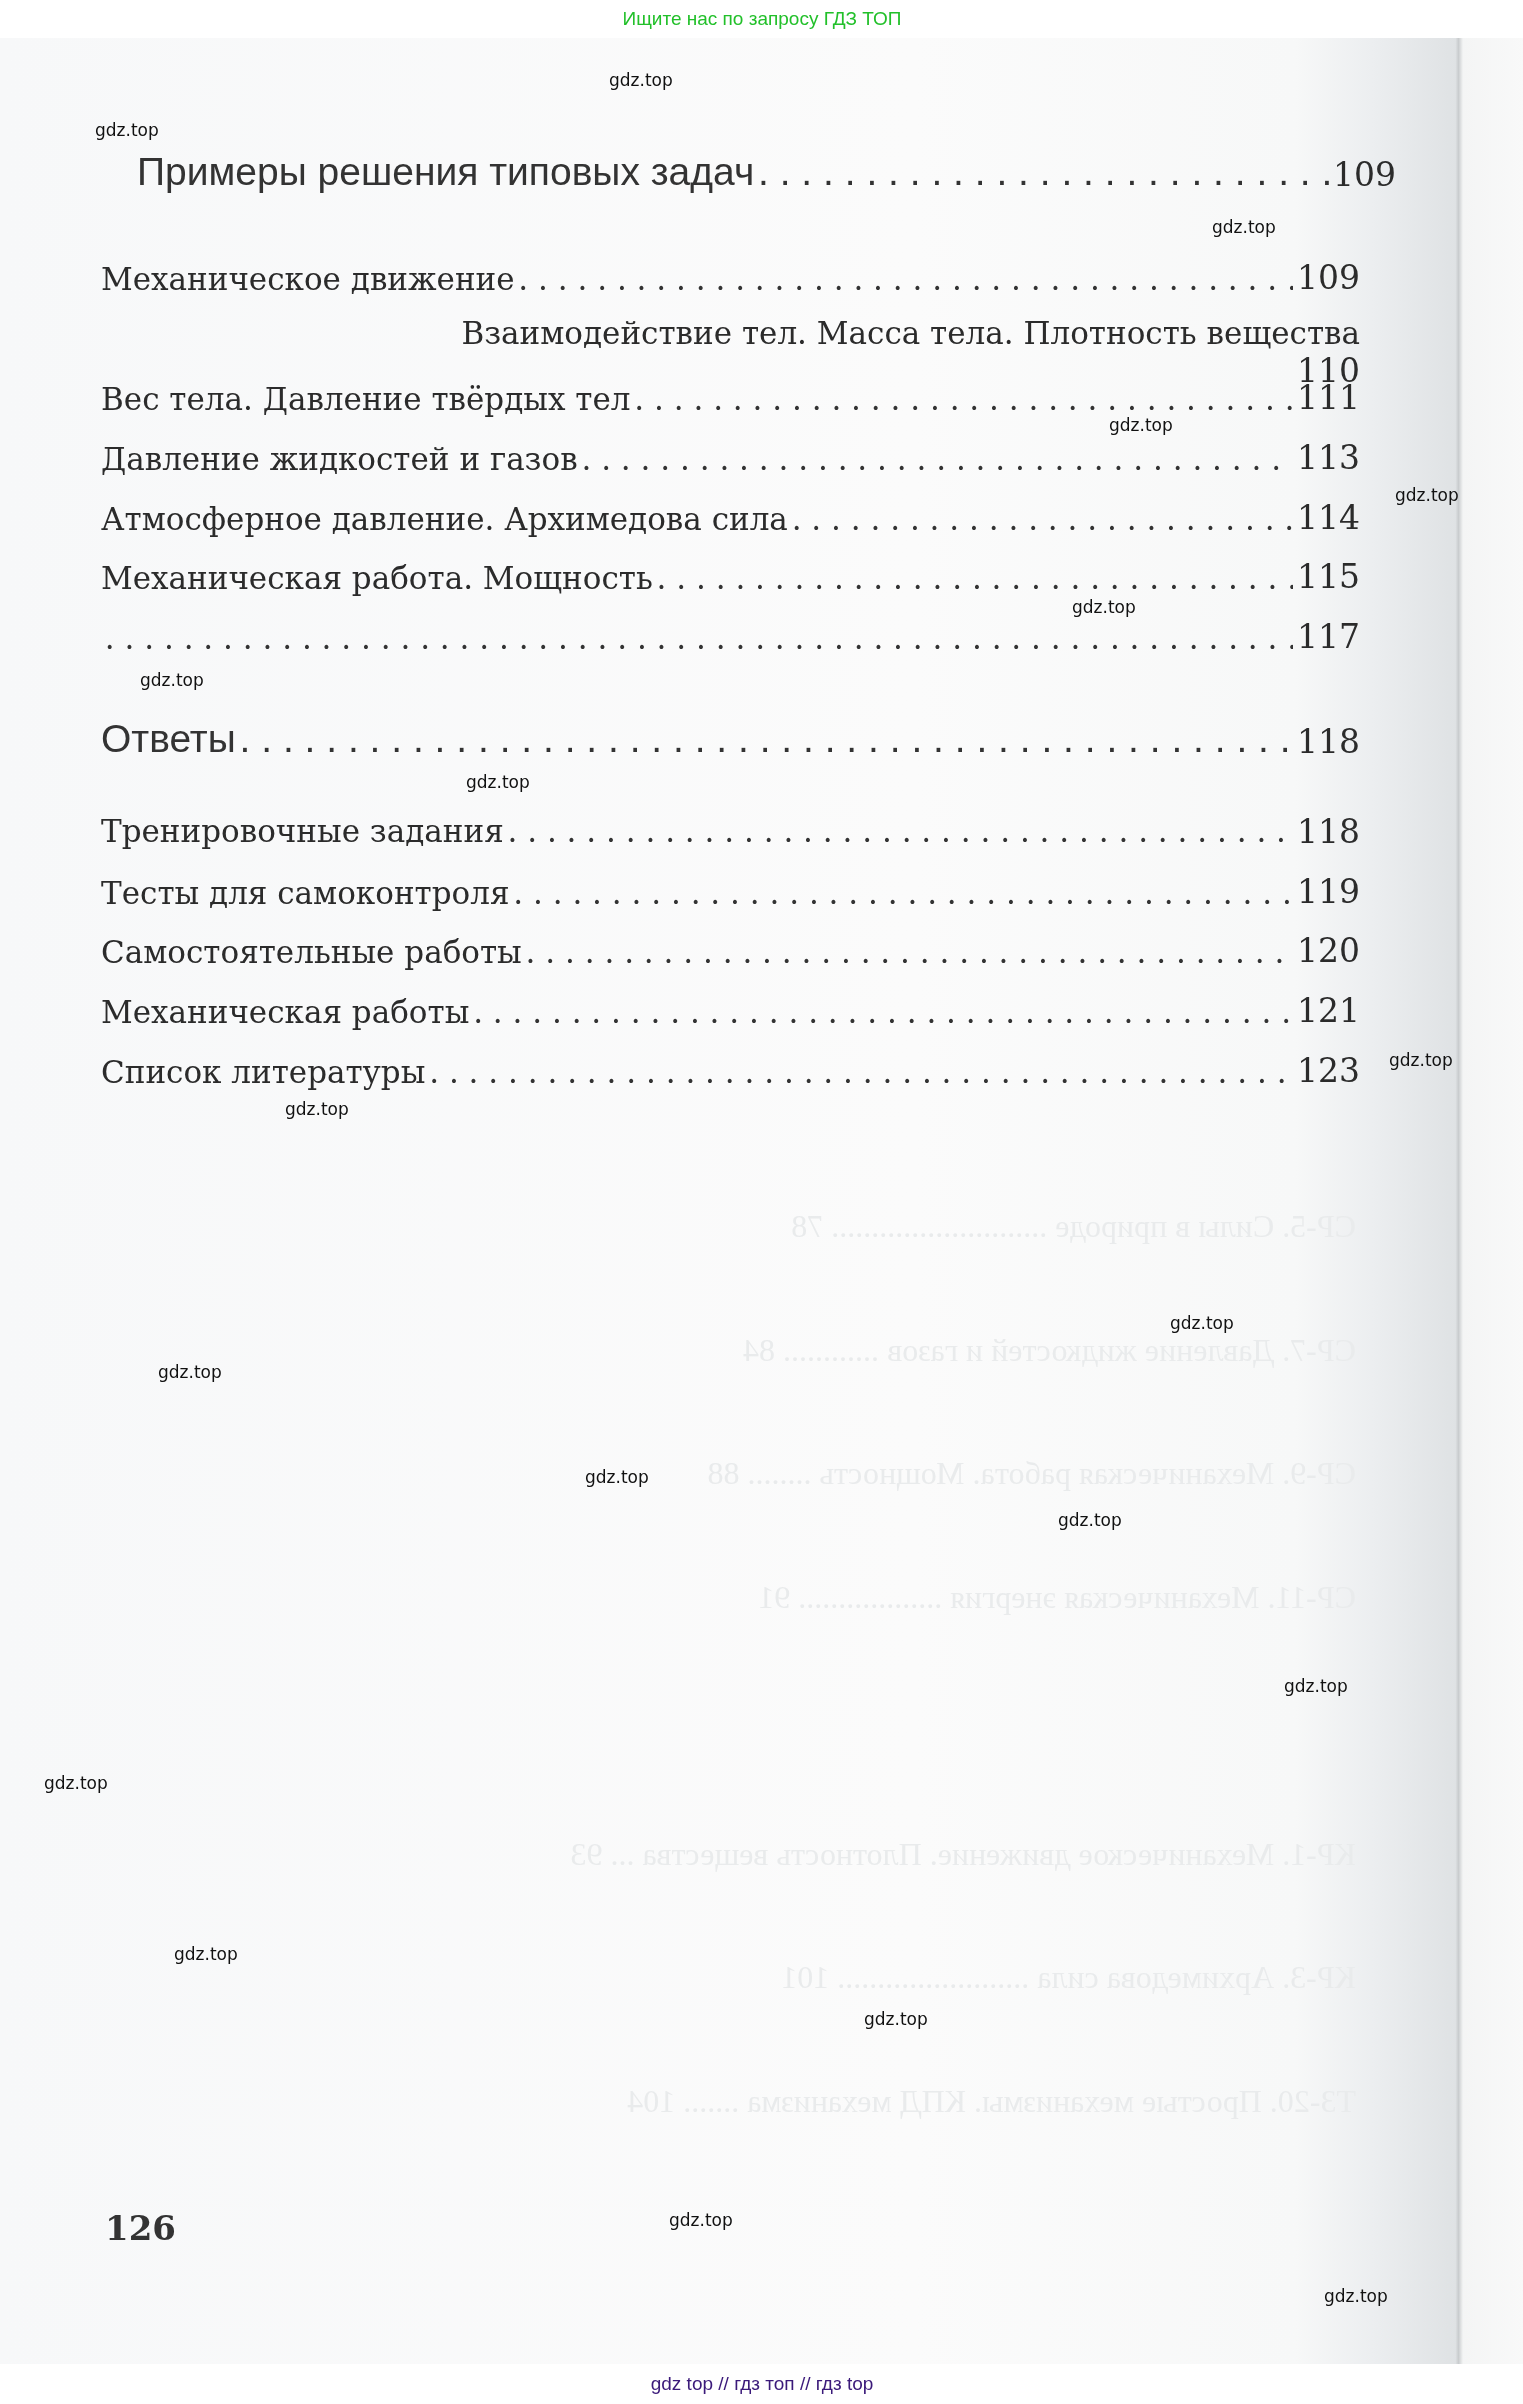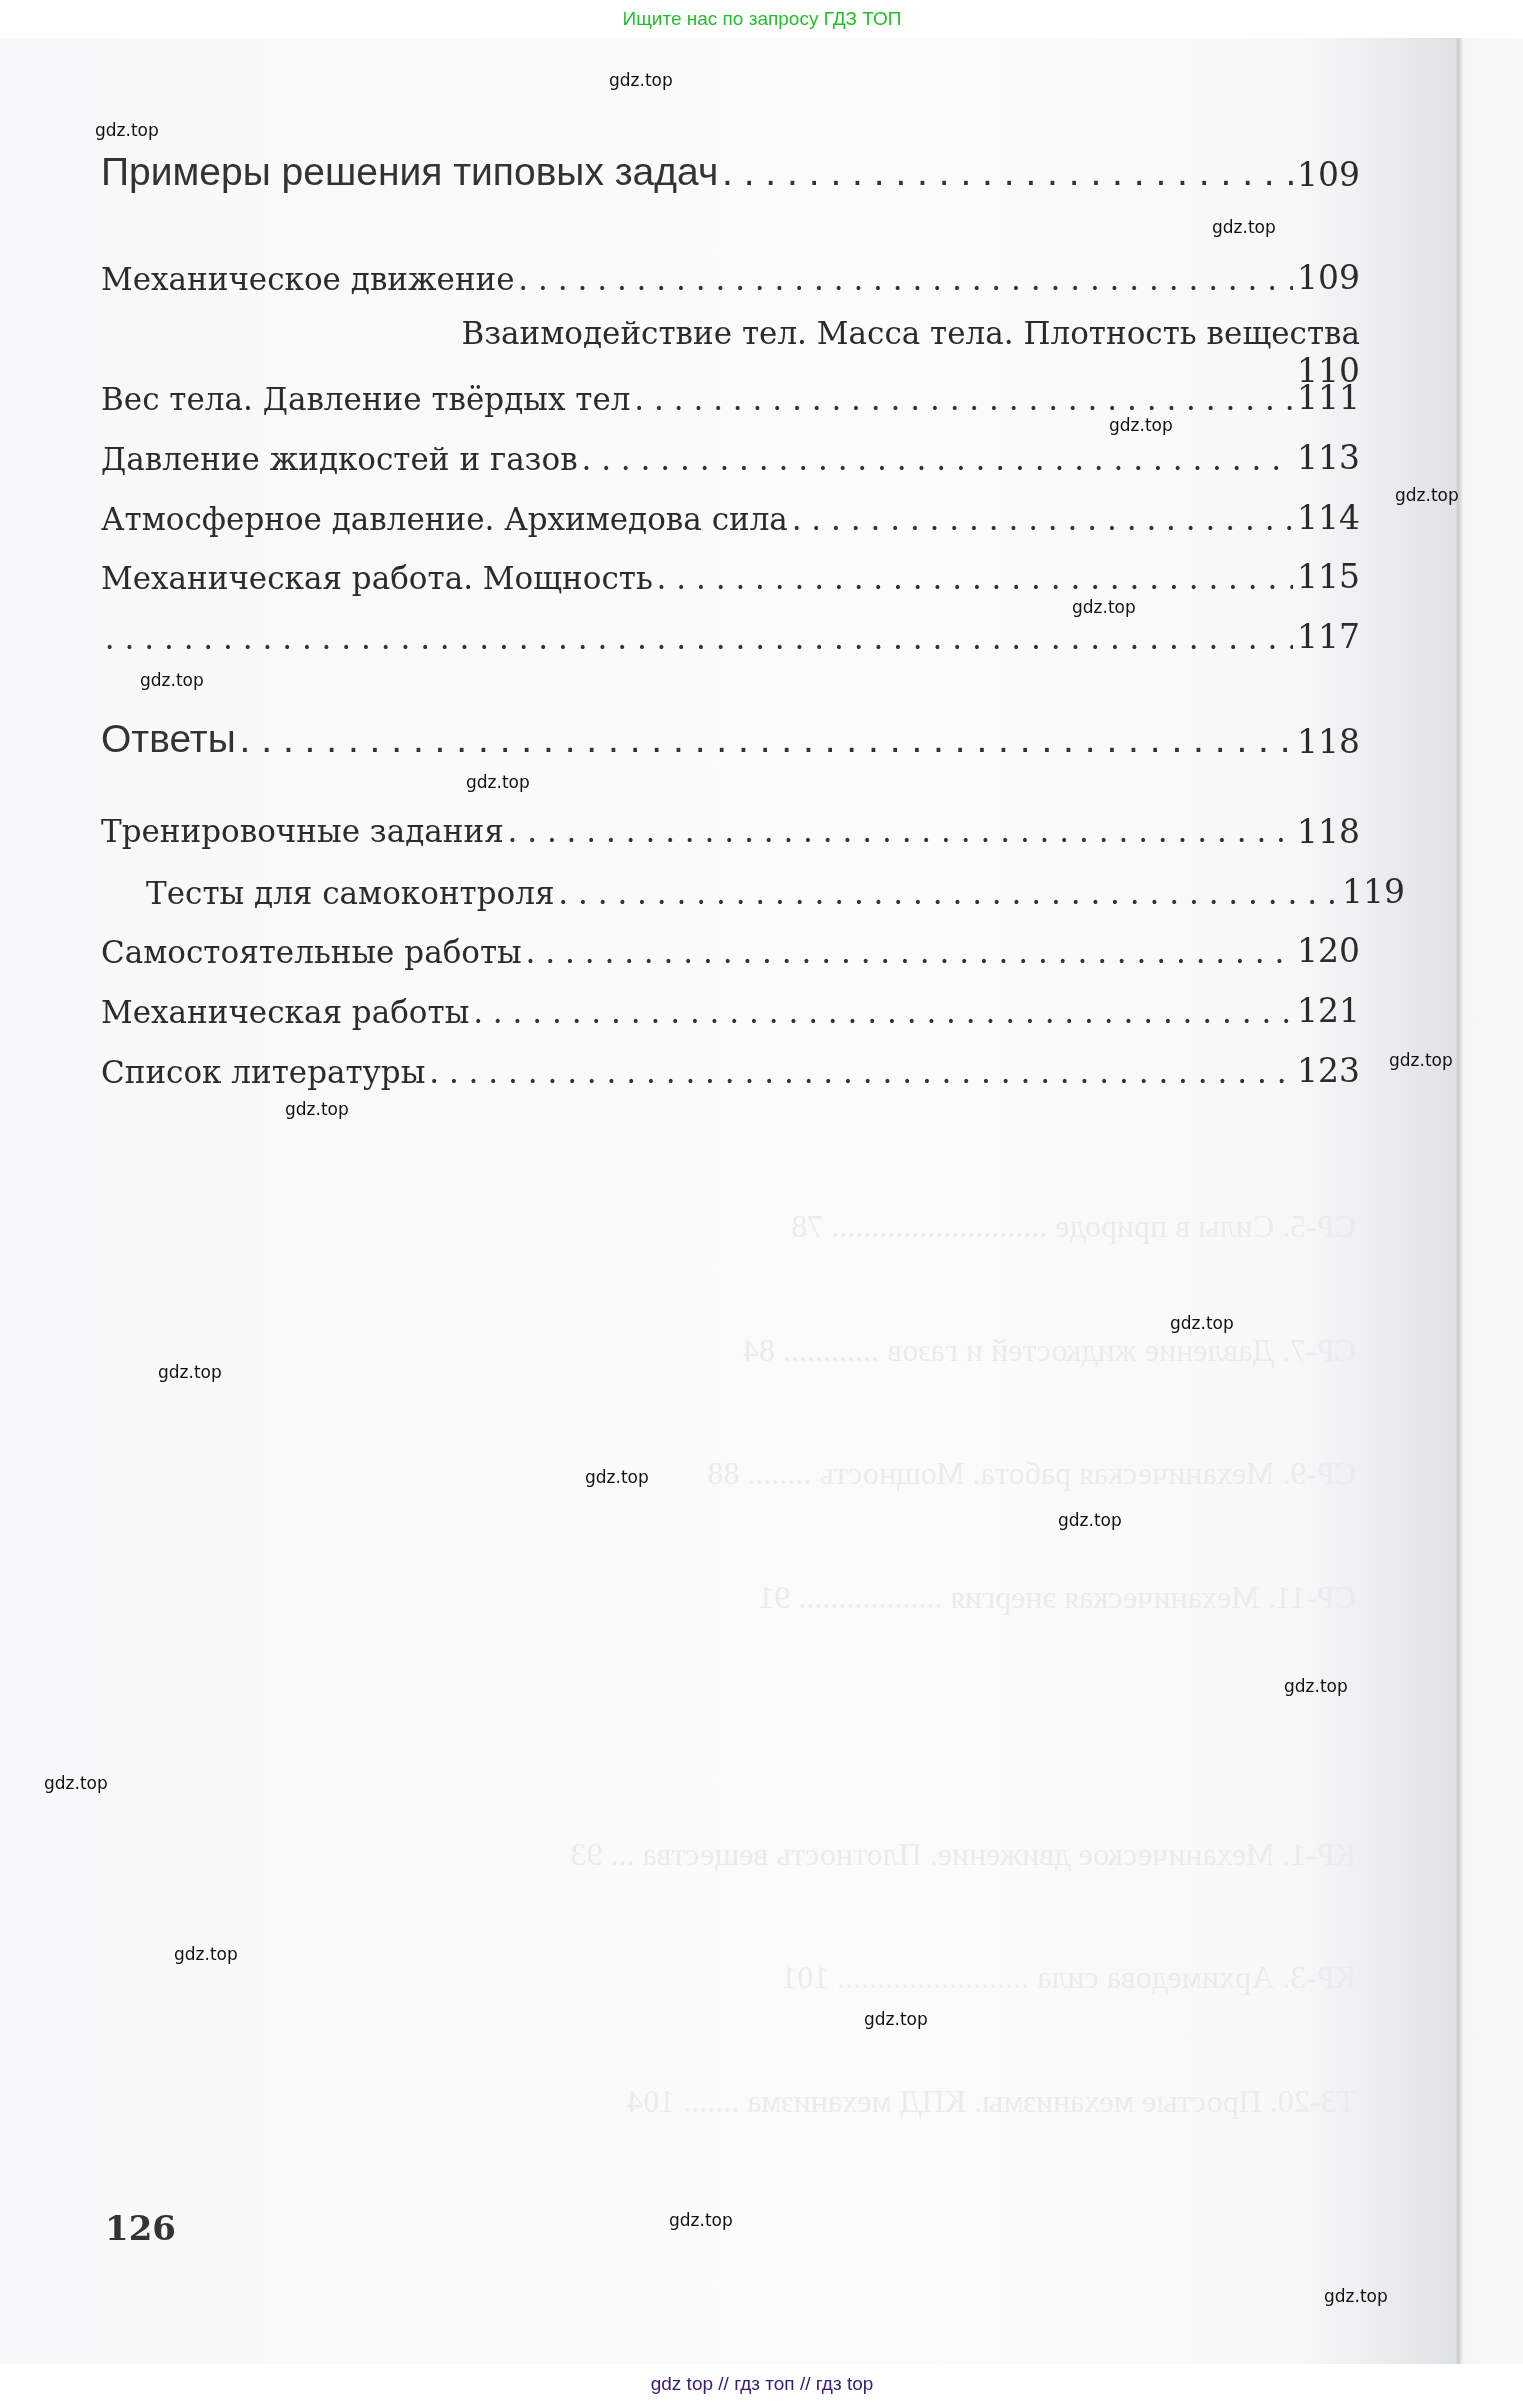--- a/index.html
+++ b/index.html
@@ -33,21 +33,21 @@
 
 <div class="ghost" style="top:1208px;">СР-5. Силы в природе ........................... 78</div>
 <div class="ghost" style="top:1332px;">СР-7. Давление жидкостей и газов ............ 84</div>
 <div class="ghost" style="top:1455px;">СР-9. Механическая работа. Мощность ........ 88</div>
 <div class="ghost" style="top:1579px;">СР-11. Механическая энергия .................. 91</div>
 <div class="ghost" style="top:1836px;">КР-1. Механическое движение. Плотность вещества ... 93</div>
 <div class="ghost" style="top:1959px;">КР-3. Архимедова сила ........................ 101</div>
 <div class="ghost" style="top:2083px;">ТЗ-20. Простые механизмы. КПД механизма ....... 104</div>
 
 <div class="toc">
-  <div class="row sans" style="top:152px;">
+  <div class="row sans" style="top:152px;margin-left:36px;">
     <span class="title">Примеры решения типовых задач</span>
     <span class="dots"></span>
     <span class="num">109</span>
   </div>
   <div class="row" style="top:255px;">
     <span class="title">Механическое движение</span>
     <span class="dots"></span>
     <span class="num">109</span>
   </div>
   <div class="row" style="top:315px;flex-direction:column;">
@@ -83,21 +83,21 @@
   <div class="row sans" style="top:719px;">
     <span class="title">Ответы</span>
     <span class="dots"></span>
     <span class="num">118</span>
   </div>
   <div class="row" style="top:810px;align-items:center;">
     <span class="title">Тренировочные задания</span>
     <span class="dots"></span>
     <span class="num">118</span>
   </div>
-  <div class="row" style="top:869px;margin-left:45px;">
+  <div class="row" style="top:869px;">
     <span class="title">Тесты для самоконтроля</span>
     <span class="dots"></span>
     <span class="num">119</span>
   </div>
   <div class="row" style="top:928px;">
     <span class="title">Самостоятельные работы</span>
     <span class="dots"></span>
     <span class="num">120</span>
   </div>
   <div class="row" style="top:988px;">

